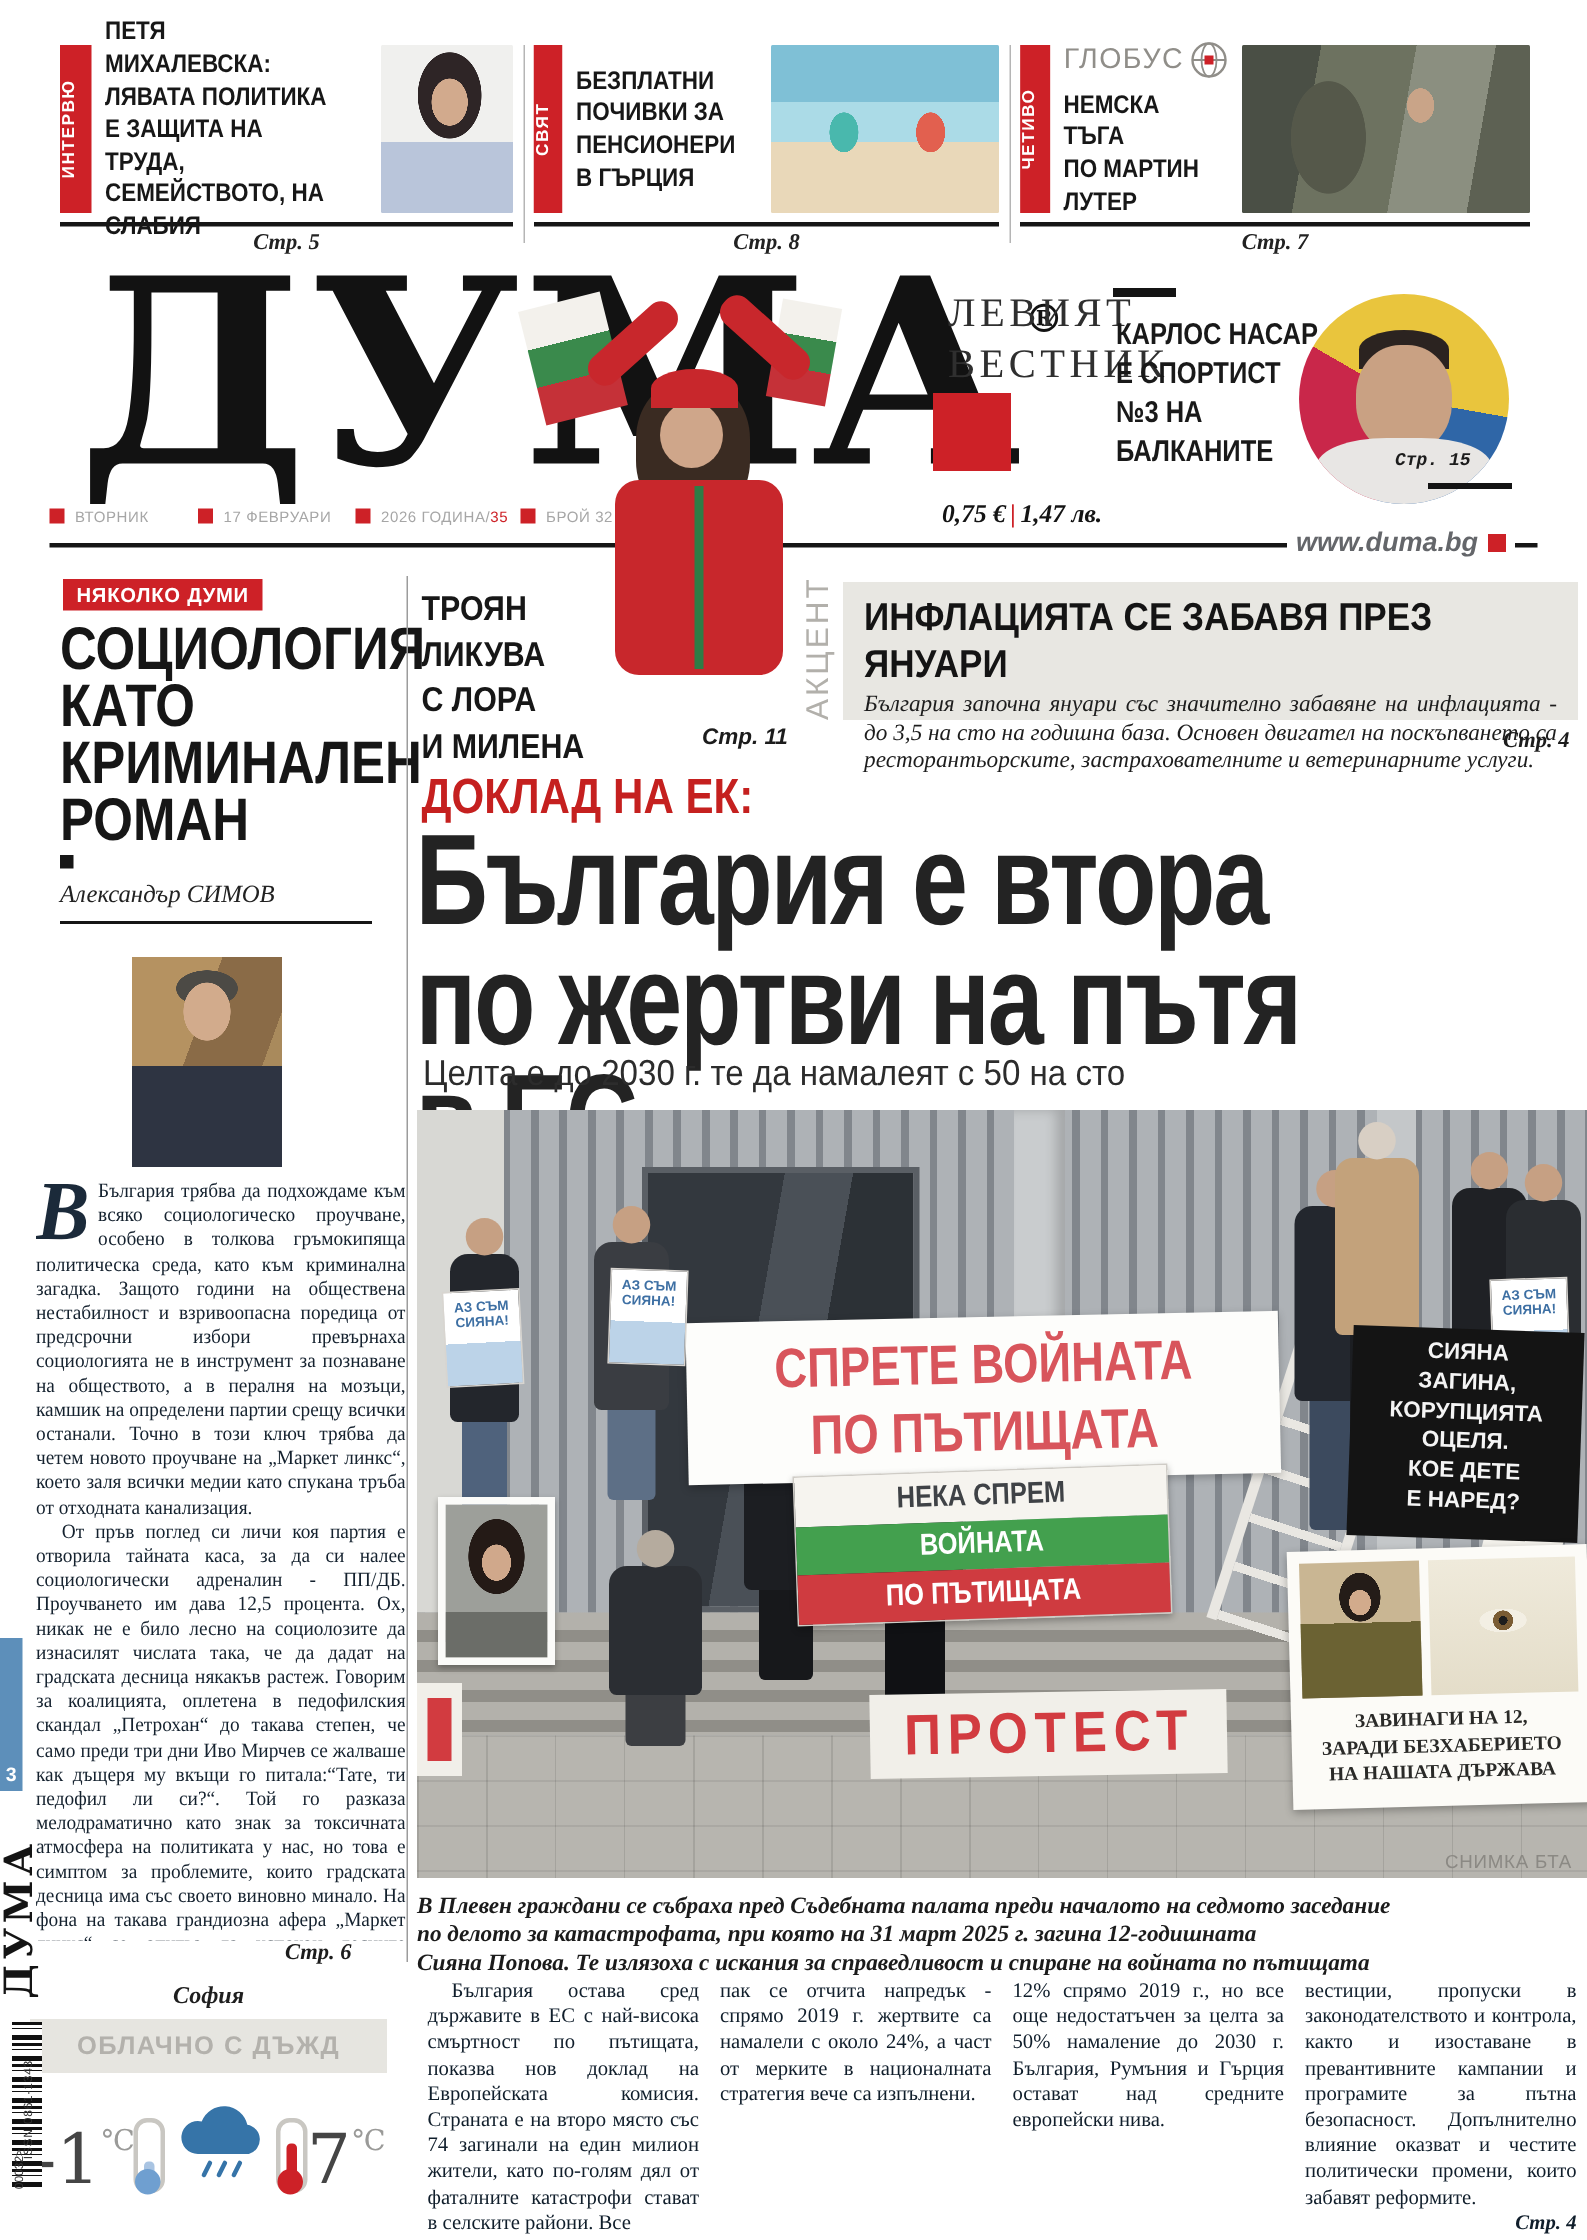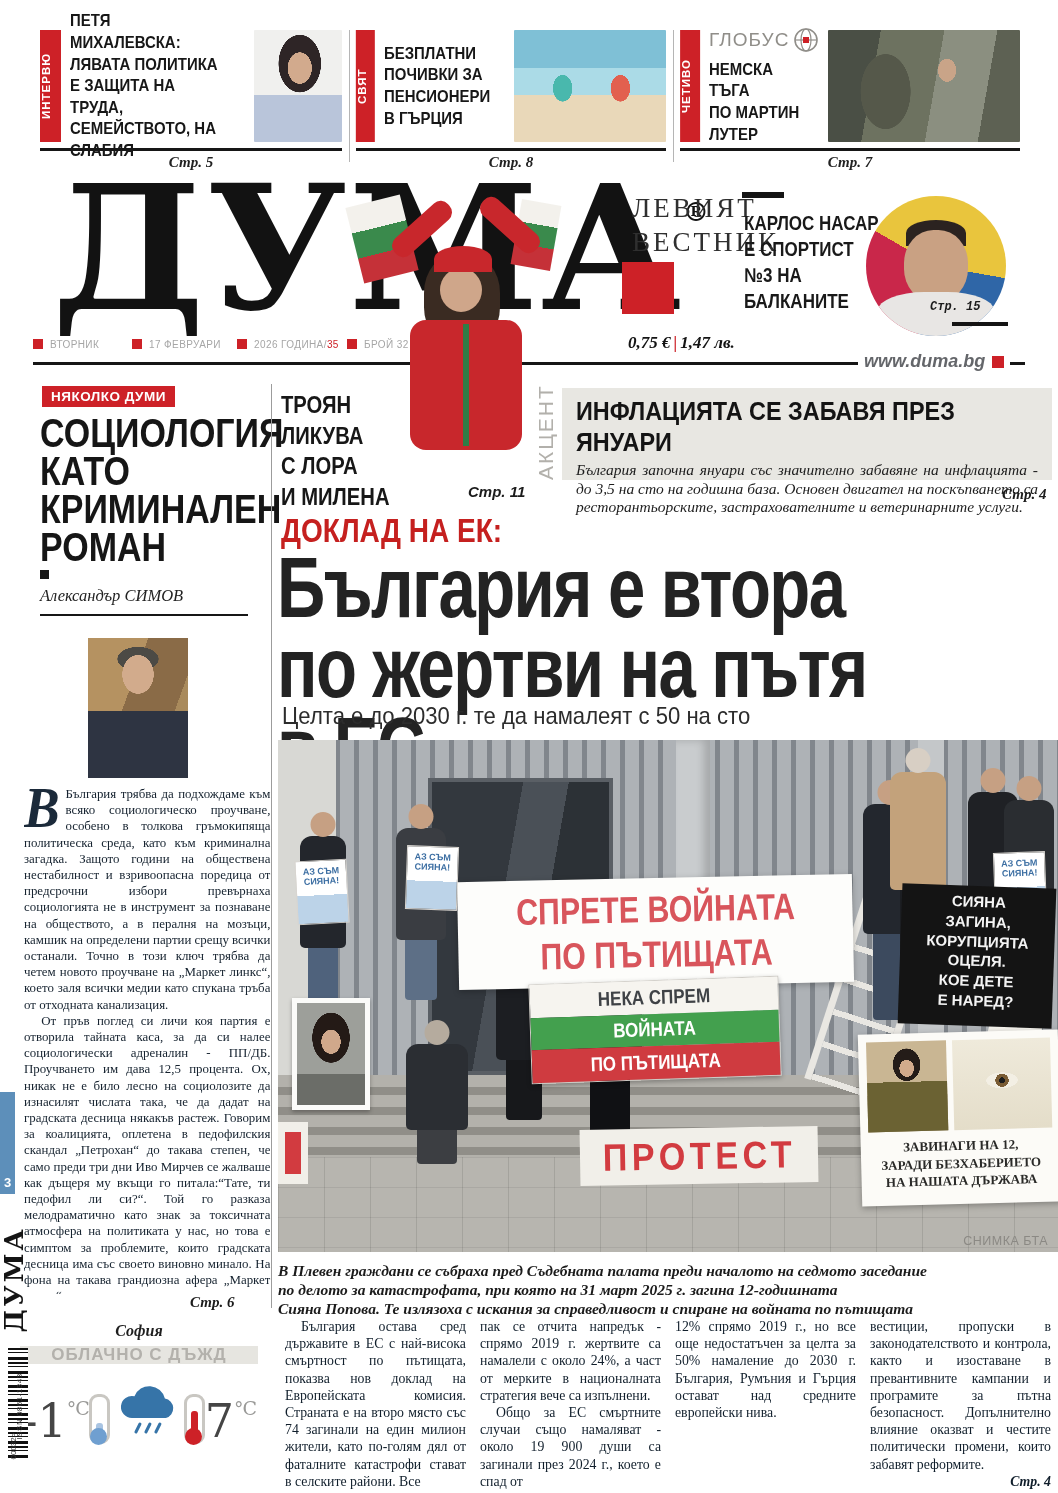--- a/index.html
+++ b/index.html
@@ -217,21 +217,21 @@
            grid-template-columns:repeat(4,1fr);gap:14px;font-family:"Liberation Serif",serif;
            font-size:13.8px;line-height:17.2px;text-align:justify;color:#101e2b;}
   .article p{margin:0;}
   .article .ind{text-indent:16px;}
   .art-page{text-align:right;font-style:italic;font-weight:bold;}
 
   
   .weather{left:20px;top:1322px;width:238px;}
   .w-city{text-align:center;font-family:"Liberation Serif",serif;font-style:italic;font-weight:bold;
           font-size:16px;color:#1e1e1e;}
-  .w-band{margin-top:6px;background:#e6e5e0;height:18px;display:flex;align-items:center;justify-content:center;
+  .w-band{margin-top:6px;background:#e6e5e0;height:36px;display:flex;align-items:center;justify-content:center;
           color:#b3b1ac;font-weight:bold;font-size:17px;letter-spacing:1px;}
   .w-row{margin-top:16px;display:flex;align-items:flex-end;justify-content:space-between;padding:0 2px;}
   .w-temp{font-family:"DejaVu Serif",serif;font-size:46px;line-height:1;color:#454545;}
   .w-temp .unit{font-size:19px;color:#9a9a98;vertical-align:22px;letter-spacing:-1px;}
   .thermo{position:relative;width:15px;height:44px;border:3px solid #c9c7c2;border-radius:9px;background:#fff;}
   .thermo .bulb{position:absolute;left:-2px;bottom:-4px;width:17px;height:17px;border-radius:50%;}
   .thermo .stem{position:absolute;left:4px;bottom:8px;width:7px;border-radius:3px;}
   .thermo.cold .bulb{background:#6f9fd0;}
   .thermo.cold .stem{height:10px;background:#a9c4e2;}
   .thermo.warm .bulb{background:#cd2127;}
@@ -455,21 +455,20 @@
   <div class="abs caption ml">В Плевен граждани се събраха пред Съдебната палата преди началото на седмото заседание
 по делото за катастрофата, при която на 31 март 2025 г. загина 12-годишната
 Сияна Попова. Те излязоха с искания за справедливост и спиране на войната по пътищата</div>
 
   <div class="abs article">
     <div class="col">
       <p class="ind">България остава сред държавите в ЕС с най-висока смъртност по пътищата, показва нов доклад на Европейската комисия. Страната е на второ място със 74 загинали на един милион жители, като по-голям дял от фаталните катастрофи стават в селските райони. Все</p>
     </div>
     <div class="col">
       <p>пак се отчита напредък - спрямо 2019 г. жертвите са намалели с около 24%, а част от мерките в националната стратегия вече са изпълнени.</p>
-      <p class="ind">Общо за ЕС смъртните случаи също намаляват - около 19 900 души са загинали през 2024 г., което е спад от</p>
     </div>
     <div class="col">
       <p>12% спрямо 2019 г., но все още недостатъчен за целта за 50% намаление до 2030 г. България, Румъния и Гърция остават над средните европейски нива.</p>
     </div>
     <div class="col">
       <p>вестиции, пропуски в законодателството и контрола, както и изоставане в превантивните кампании и програмите за пътна безопасност. Допълнително влияние оказват и честите политически промени, които забавят реформите.</p>
       <p class="art-page">Стр. 4</p>
     </div>
   </div>
 

